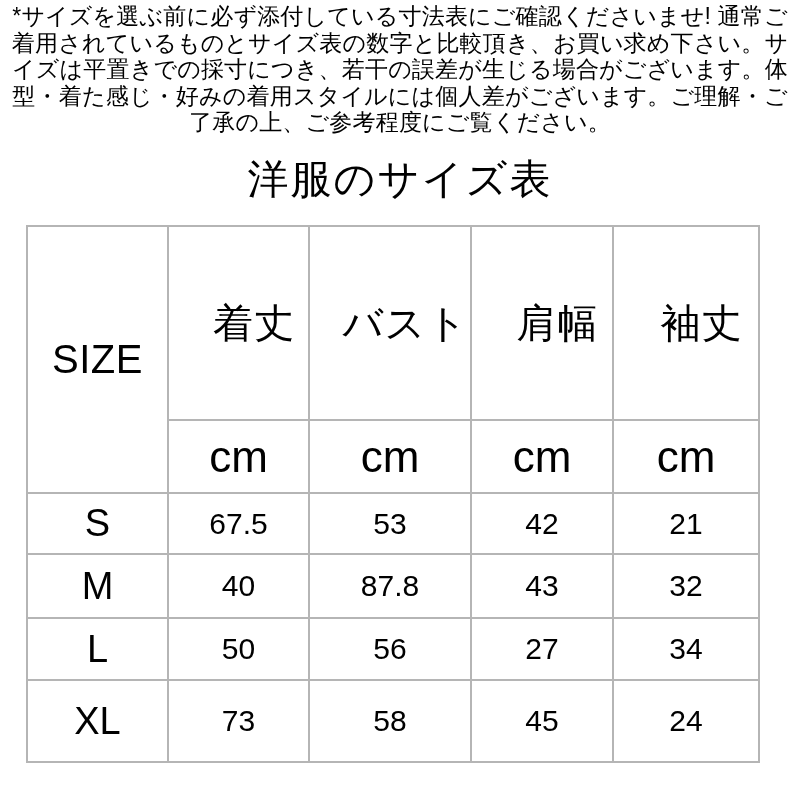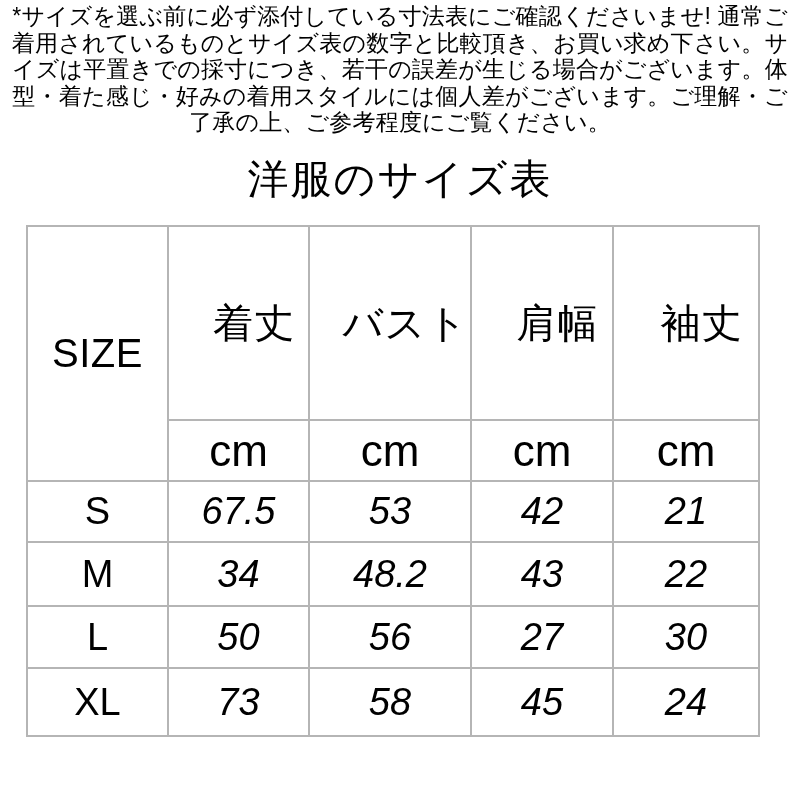--- a/index.html
+++ b/index.html
@@ -39,30 +39,30 @@
     vertical-align:middle;
     font-weight:400;
     overflow:hidden;
   }
   col.c0 { width:141px; }
   col.c1 { width:141px; }
   col.c2 { width:162px; }
   col.c3 { width:142px; }
   col.c4 { width:146px; }
   tr.r-head { height:194px; }
-  tr.r-unit { height:61px; }
+  tr.r-unit { height:73px; }
   tr.r-d0 { height:61px; }
   tr.r-d1 { height:64px; }
   tr.r-d2 { height:62px; }
-  tr.r-d3 { height:68px; }
+  tr.r-d3 { height:82px; }
   td.size-cell { font-size:40px; letter-spacing:0.5px; }
   td.head-cell { font-size:40px; letter-spacing:1px;padding-left:31px; }
   td.unit-cell { font-size:44px; }
   td.rowhead-cell { font-size:38px; }
-  td.data-cell { font-size:38px;font-style:italic; }
+  td.data-cell { font-size:30px; }
 </style>
 </head>
 <body>
 
 <div class="notice">*サイズを選ぶ前に必ず添付している寸法表にご確認くださいませ! 通常ご
 着用されているものとサイズ表の数字と比較頂き、お買い求め下さい。サ
 イズは平置きでの採寸につき、若干の誤差が生じる場合がございます。体
 型・着た感じ・好みの着用スタイルには個人差がございます。ご理解・ご
 了承の上、ご参考程度にご覧ください。</div>
 
@@ -94,32 +94,32 @@
     <tr class="r-d0">
       <td class="rowhead-cell">S</td>
       <td class="data-cell">67.5</td>
       <td class="data-cell">53</td>
       <td class="data-cell">42</td>
       <td class="data-cell">21</td>
     </tr>
 
     <tr class="r-d1">
       <td class="rowhead-cell">M</td>
-      <td class="data-cell">34</td>
-      <td class="data-cell">48.2</td>
+      <td class="data-cell">40</td>
+      <td class="data-cell">87.8</td>
       <td class="data-cell">43</td>
-      <td class="data-cell">22</td>
+      <td class="data-cell">32</td>
     </tr>
 
     <tr class="r-d2">
       <td class="rowhead-cell">L</td>
       <td class="data-cell">50</td>
       <td class="data-cell">56</td>
       <td class="data-cell">27</td>
-      <td class="data-cell">30</td>
+      <td class="data-cell">34</td>
     </tr>
 
     <tr class="r-d3">
       <td class="rowhead-cell">XL</td>
       <td class="data-cell">73</td>
       <td class="data-cell">58</td>
       <td class="data-cell">45</td>
       <td class="data-cell">24</td>
     </tr>
   </tbody>

